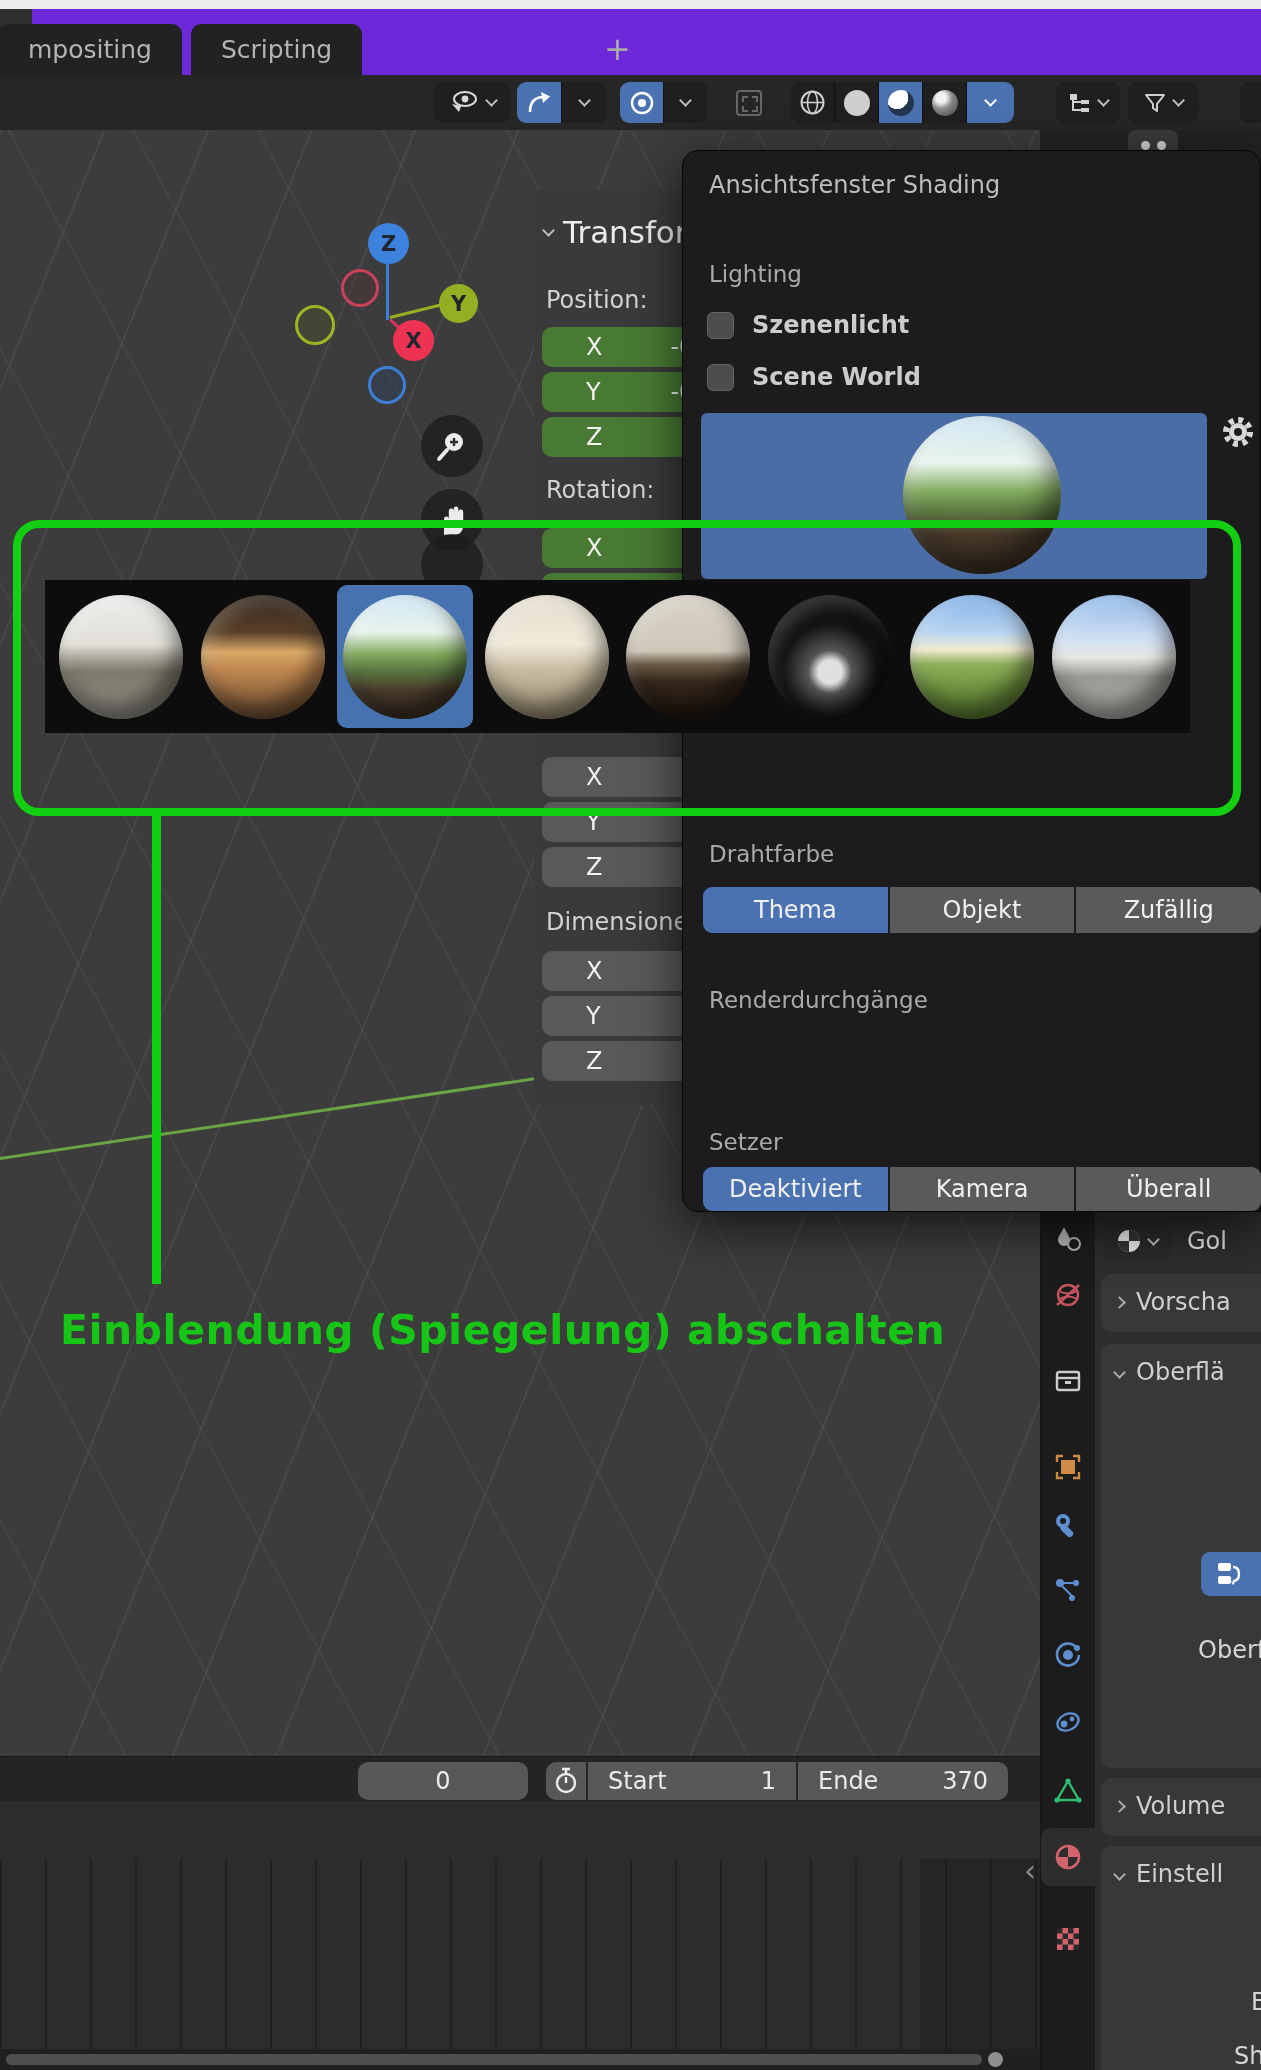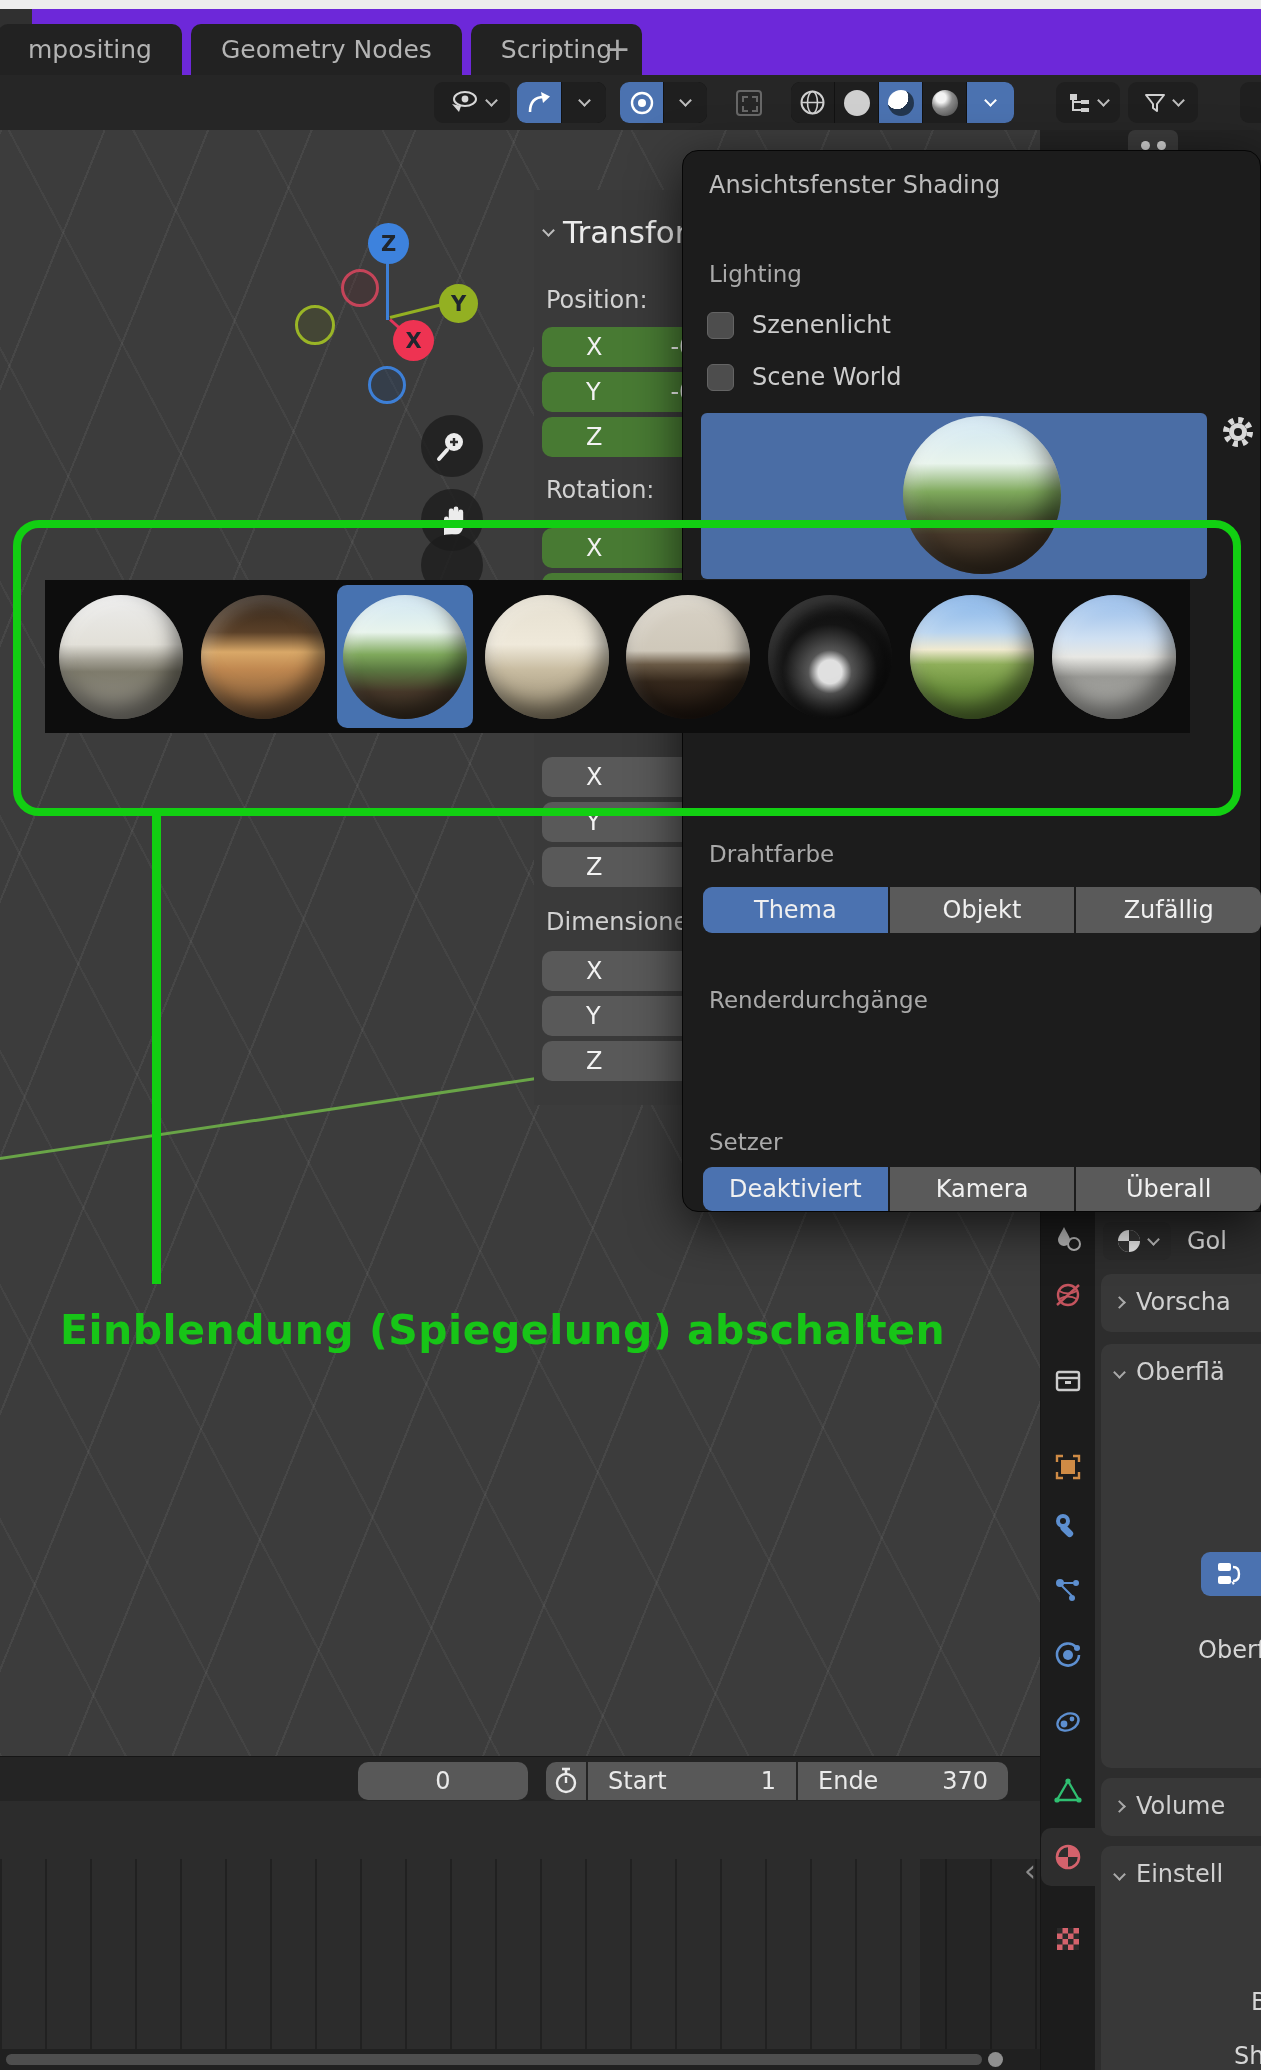--- a/index.html
+++ b/index.html
@@ -57,21 +57,21 @@
   .tfield.gray{background:#595959;}
   .tfield .ax{margin-left:28px;}
   .tfield .val{margin-left:auto;}
 
   
   #popup{position:absolute;left:682px;top:150px;width:579px;height:1062px;background:#1c1c1c;border:1px solid #060606;border-radius:16px 16px 0 16px;z-index:30;box-shadow:0 14px 50px rgba(0,0,0,.65);}
   #popup .title{position:absolute;left:26px;top:20px;font-size:24px;color:#bdbdbd;}
   #popup .sect{position:absolute;left:26px;font-size:23px;color:#a9a9a9;}
   .cb-row{position:absolute;left:24px;display:flex;align-items:center;gap:18px;}
   .cb-box{width:27px;height:27px;background:#4d4d4d;border:1px solid #646464;border-radius:6px;}
-  .cb-label{color:#cccccc;font-size:24px;}
+  .cb-label{color:#cccccc;font-size:24px;font-weight:bold;}
   #world-preview{position:absolute;left:18px;top:262px;width:506px;height:166px;background:#4a6da5;border-radius:6px;}
   #preview-sphere{position:absolute;left:202px;top:3px;width:158px;height:158px;border-radius:50%;
      box-shadow:inset -10px -18px 26px rgba(0,0,0,.5), inset 8px 12px 18px rgba(255,255,255,.22);}
   #gear{position:absolute;left:536px;top:262px;}
   #blur-slider{position:absolute;left:20px;top:594px;width:492px;height:42px;background:#545454;border-radius:9px;overflow:hidden;border:1px solid #2a2a2a;}
   #blur-fill{position:absolute;left:0;top:0;height:100%;background:#4b72b0;}
   #blur-label{position:absolute;left:0;top:0;width:50%;height:100%;display:flex;align-items:center;justify-content:center;color:#f4f4f4;font-size:24px;}
   #blur-value{position:absolute;right:42px;top:0;height:100%;display:flex;align-items:center;color:#f4f4f4;font-size:24px;}
   .segrow{position:absolute;left:20px;width:558px;height:46px;display:flex;gap:2px;border-radius:9px;overflow:hidden;}
   .segbtn{flex:1;background:#5a5a5a;color:#f0f0f0;font-size:24px;display:flex;align-items:center;justify-content:center;}
@@ -129,21 +129,20 @@
 </head>
 <body>
 
 <div id="screen">
 
   <div class="top-white"></div>
 
   <div id="topbar">
     <div id="topbar-tabs">
         <div class="tb-tab">mpositing</div>
-        <div class="tb-tab">Geometry Nodes</div>
         <div class="tb-tab">Scripting</div>
       </div>
     <span class="tb-plus" style="position:absolute;left:562px;top:15px;">+</span>
 
     <div class="tb-partial"></div>
   </div>
 
   <div id="vp-toolbar">
     <div class="tool-btn" style="left:434px;width:76px;gap:8px;">
       <svg width="30" height="26" viewBox="0 0 30 26">

